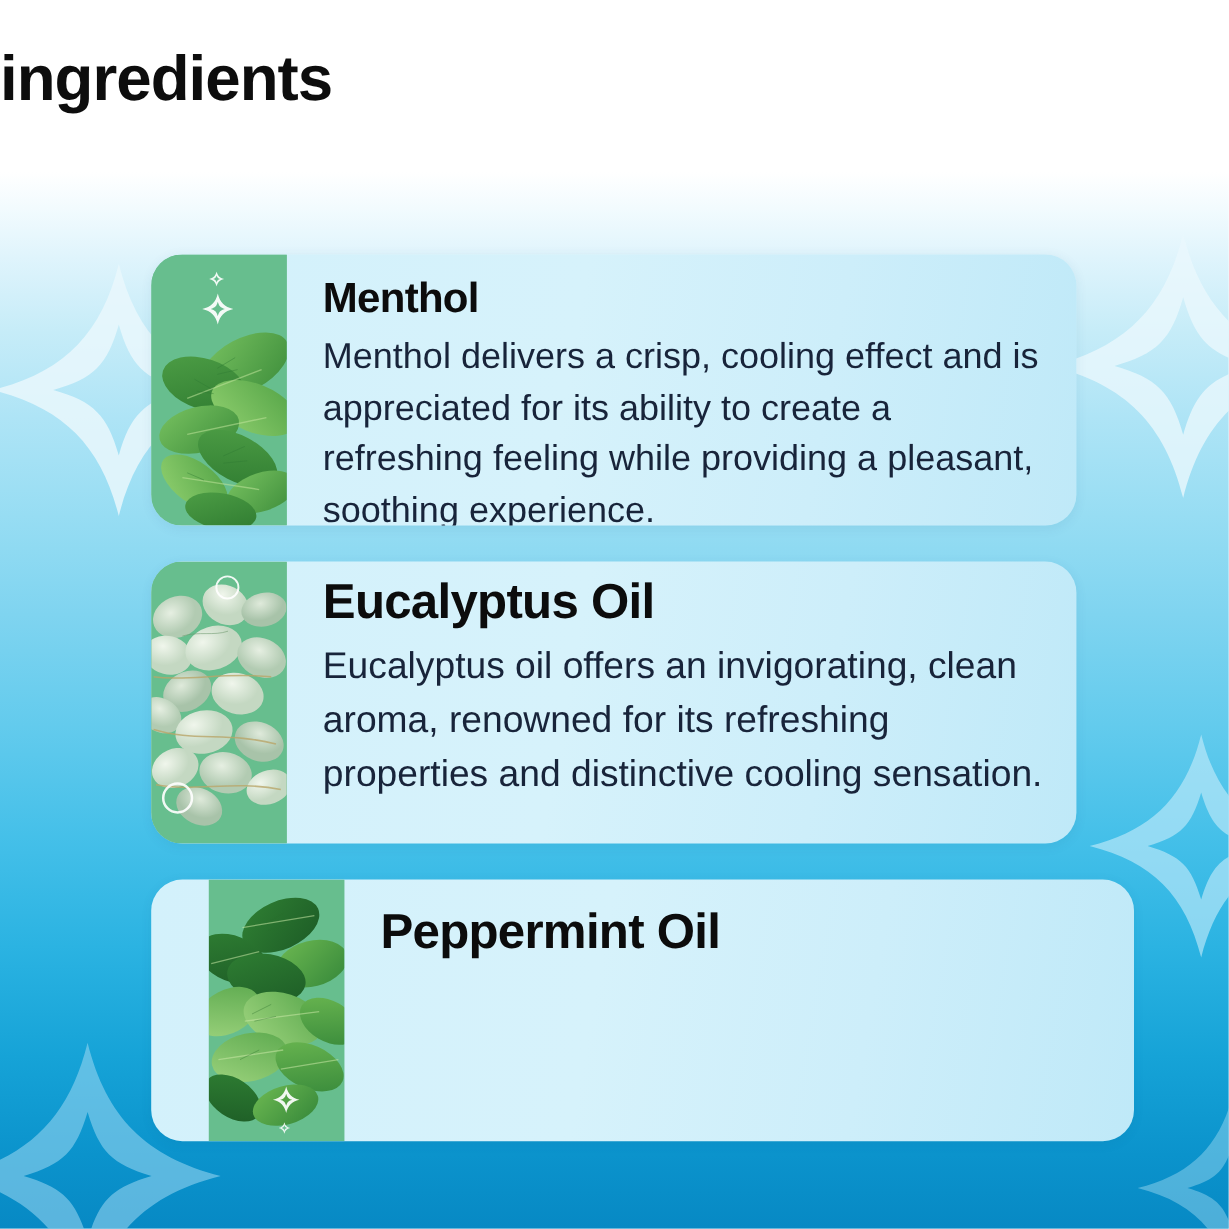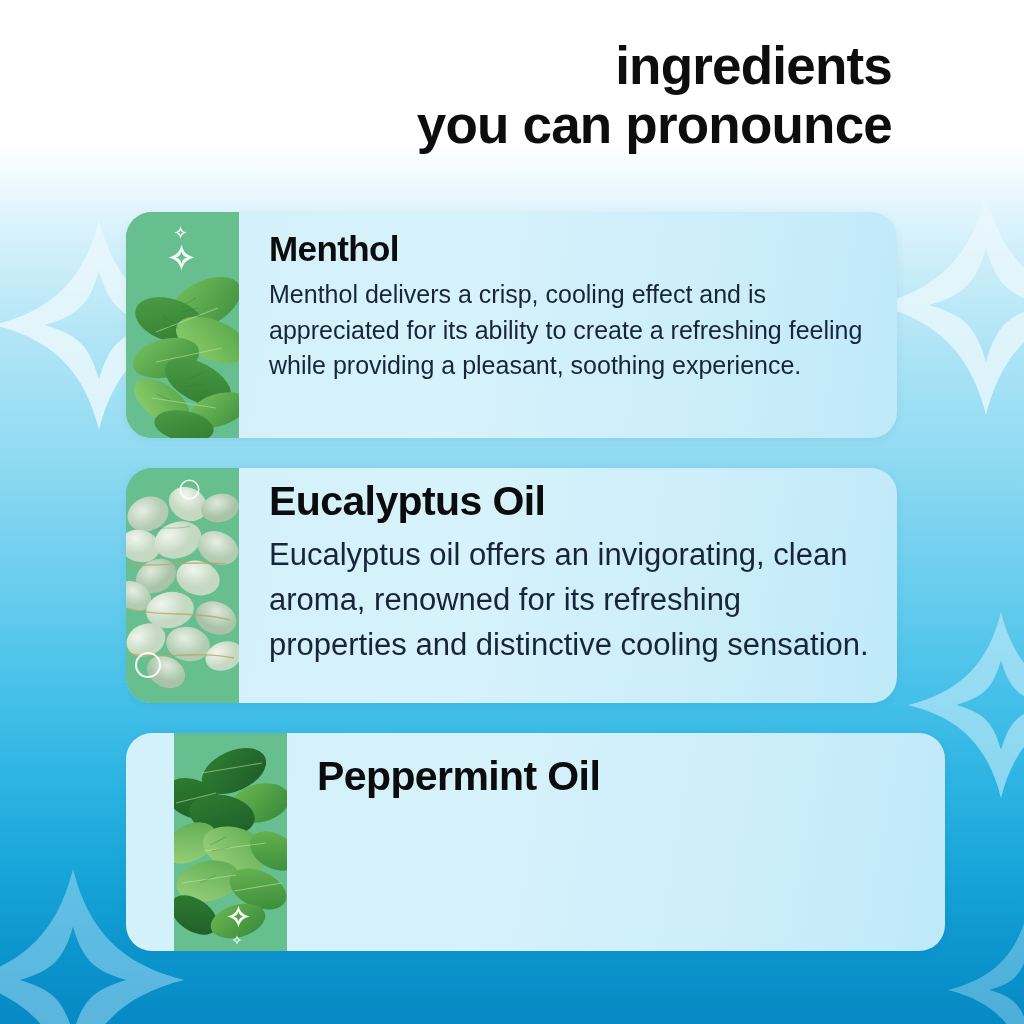--- a/index.html
+++ b/index.html
@@ -27,21 +27,21 @@
       #0789c4 100%);
   }
 
   
   .spark{position:absolute;pointer-events:none;}
   .spark svg{display:block;width:100%;height:100%;}
 
   
   .headline{
     position:absolute;left:0;top:36px;width:892px;
-    text-align:right;color:#0d0d0d;
+    text-align:left;color:#0d0d0d;
     font-weight:bold;font-size:53px;line-height:1.12;
     letter-spacing:-0.8px;
   }
   .headline .l1{display:block;}
   .headline .l2{display:block;}
 
   
   .card{
     position:absolute;left:126px;width:771px;
     border-radius:26px;overflow:hidden;display:flex;
@@ -71,21 +71,21 @@
   }
 
   
   #card-1{top:212px;height:226px;}
   #card-2{top:468px;height:235px;}
   #card-3{top:733px;height:218px;padding-left:48px;}
 
   #card-1 .card-title{font-size:35px;}
   #card-2 .card-title{font-size:41px;}
   #card-3 .card-title{font-size:41px;}
-  #card-1 .card-desc{font-size:25px;line-height:1.42;}
+  #card-1 .card-desc{font-size:30px;line-height:1.42;}
   #card-2 .card-desc{font-size:31px;line-height:1.45;}
   #card-3 .card-desc{font-size:25px;line-height:1.45;}
   #card-2 .card-body{padding-top:12px;}
   #card-3 .card-body{padding-top:22px;}
 </style>
 </head>
 <body>
 
 <div class="canvas">
 
@@ -119,21 +119,20 @@
 
   <div class="spark" style="left:948px;top:900px;width:160px;height:180px;opacity:.4;">
     <svg viewBox="0 0 100 100">
       <path d="M50 0 C 57 28 72 43 100 50 C 72 57 57 72 50 100 C 43 72 28 57 0 50 C 28 43 43 28 50 0 Z
                M50 26 C 45.5 41 41 45.5 26 50 C 41 54.5 45.5 59 50 74 C 54.5 59 59 54.5 74 50 C 59 45.5 54.5 41 50 26 Z" fill="#b7e5f7" fill-rule="evenodd"></path>
     </svg>
   </div>
 
   <div class="headline">
     <span class="l1">ingredients</span>
-    <span class="l2">you can pronounce</span>
   </div>
 
   <div class="card" id="card-1">
     <div class="card-media">
       <div class="leaf">
         <svg viewBox="0 0 113 226" preserveAspectRatio="xMidYMid slice">
           <defs>
             <linearGradient id="g1a" x1="0" y1="0" x2="1" y2="1">
               <stop offset="0" stop-color="#4e9f46"></stop>
                 <stop offset="1" stop-color="#2e7a30"></stop>

